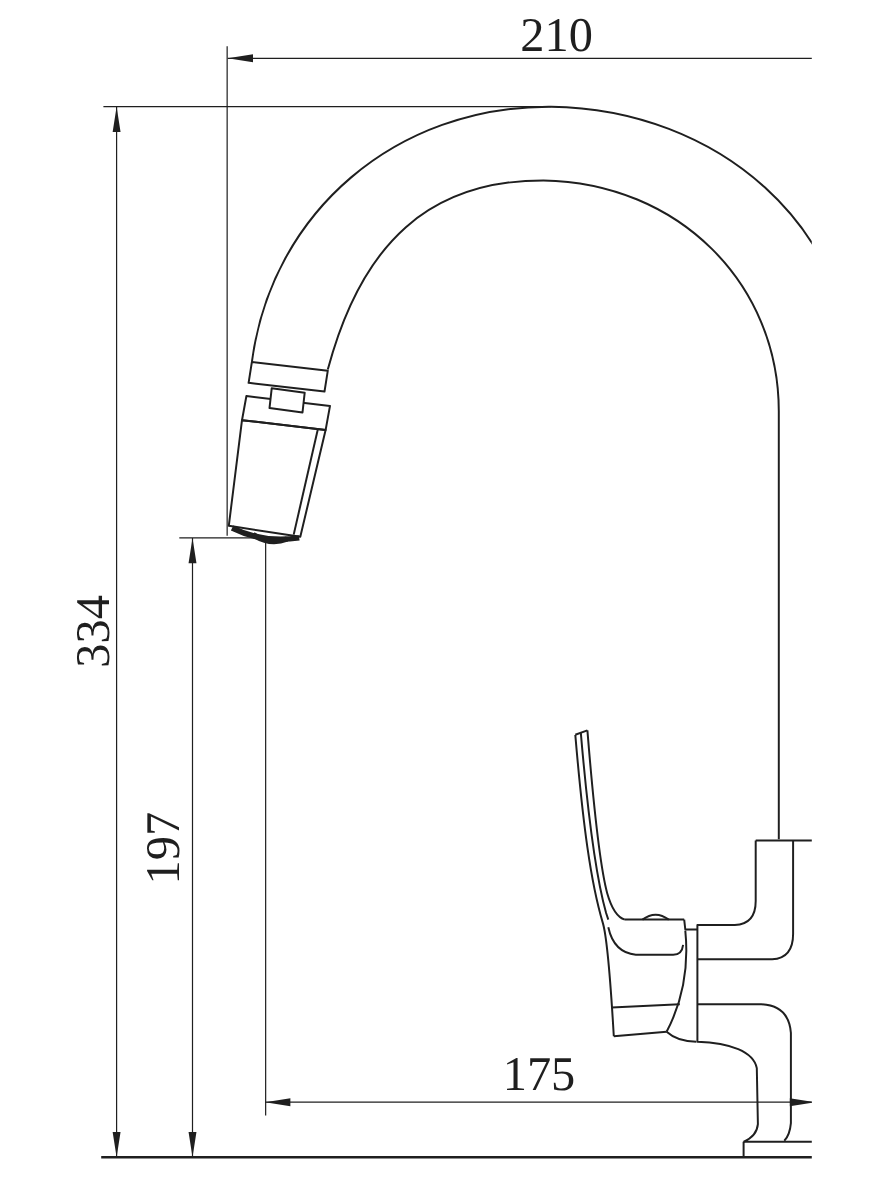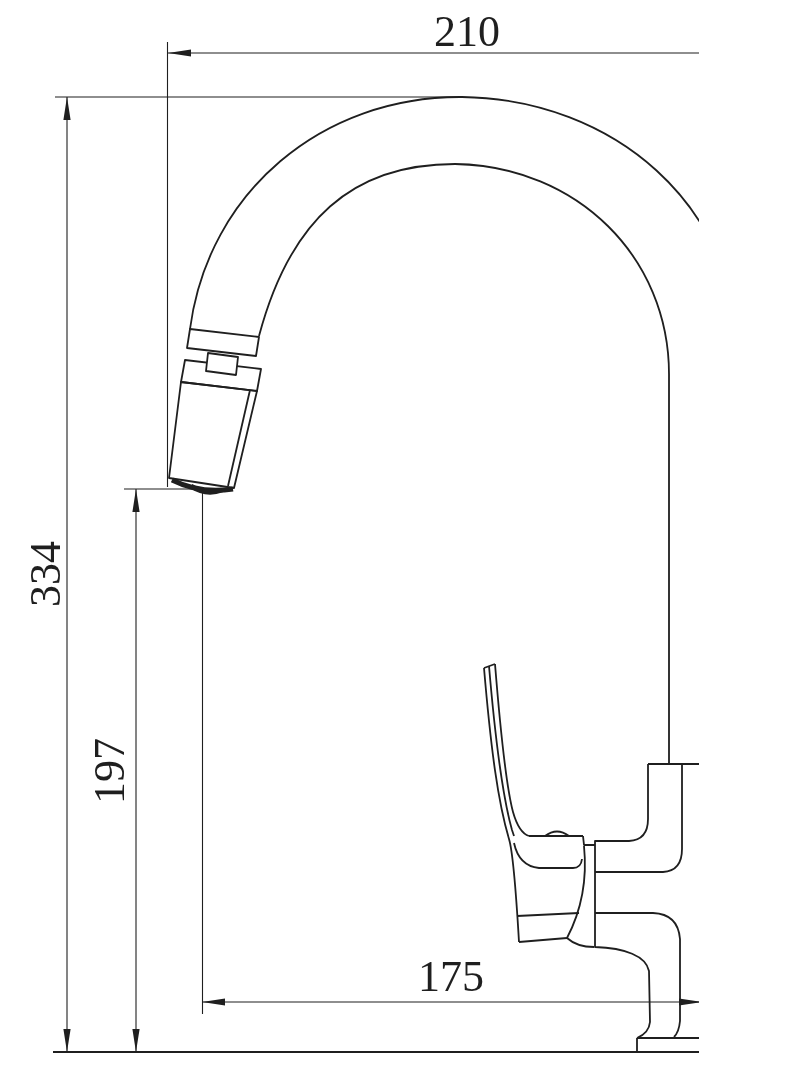--- a/index.html
+++ b/index.html
@@ -6,20 +6,21 @@
     margin: 0;
     padding: 0;
     background: #ffffff;
   }
   .canvas {
     position: relative;
     width: 699px;
     height: 1087px;
     background: #ffffff;
     overflow: hidden;
+    margin-left: 39px;
   }
   svg { display: block; }
   .dim-text {
     font-family: "Liberation Serif", "DejaVu Serif", serif;
     font-size: 44px;
     fill: #1f1f1f;
   }
 </style>
 </head>
 <body>

